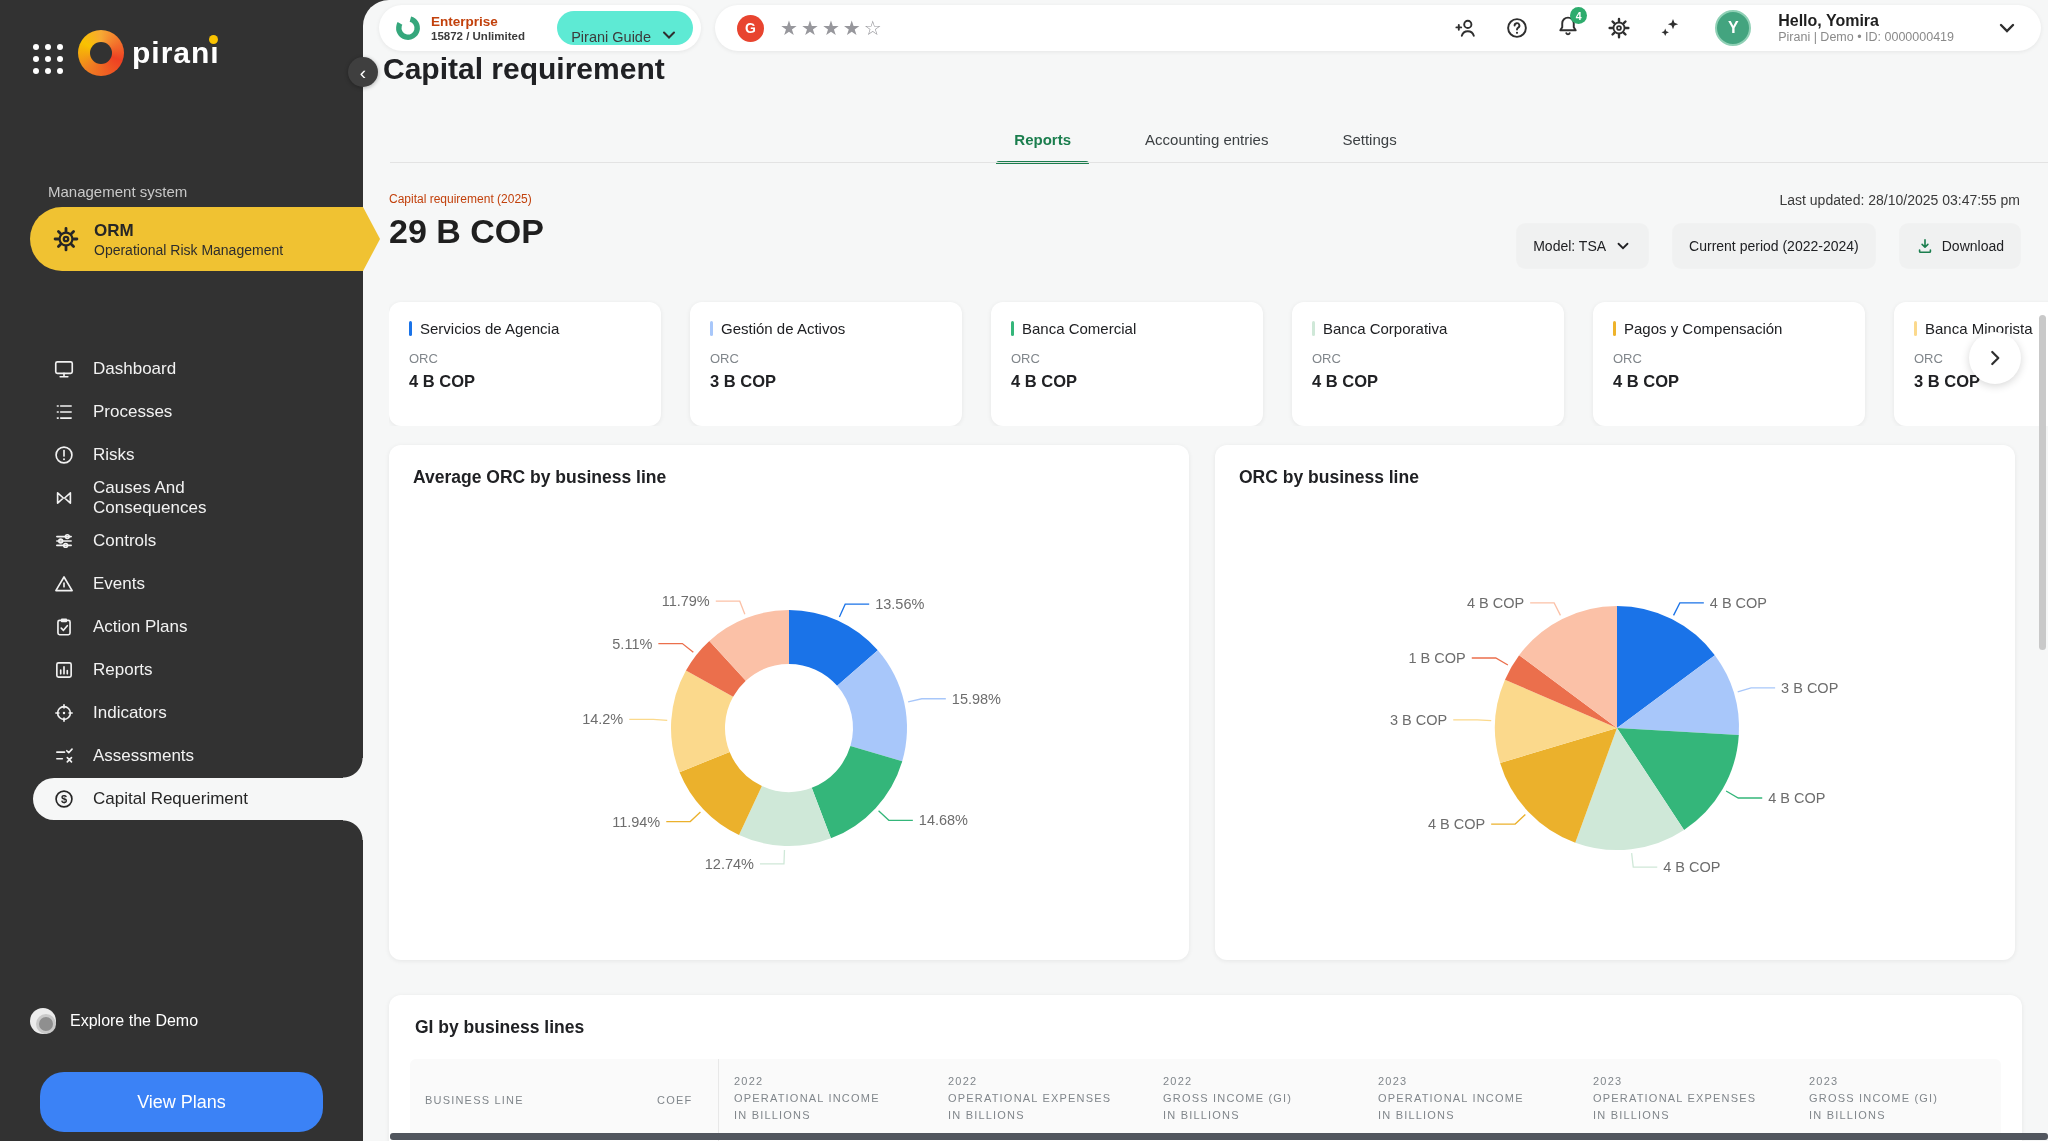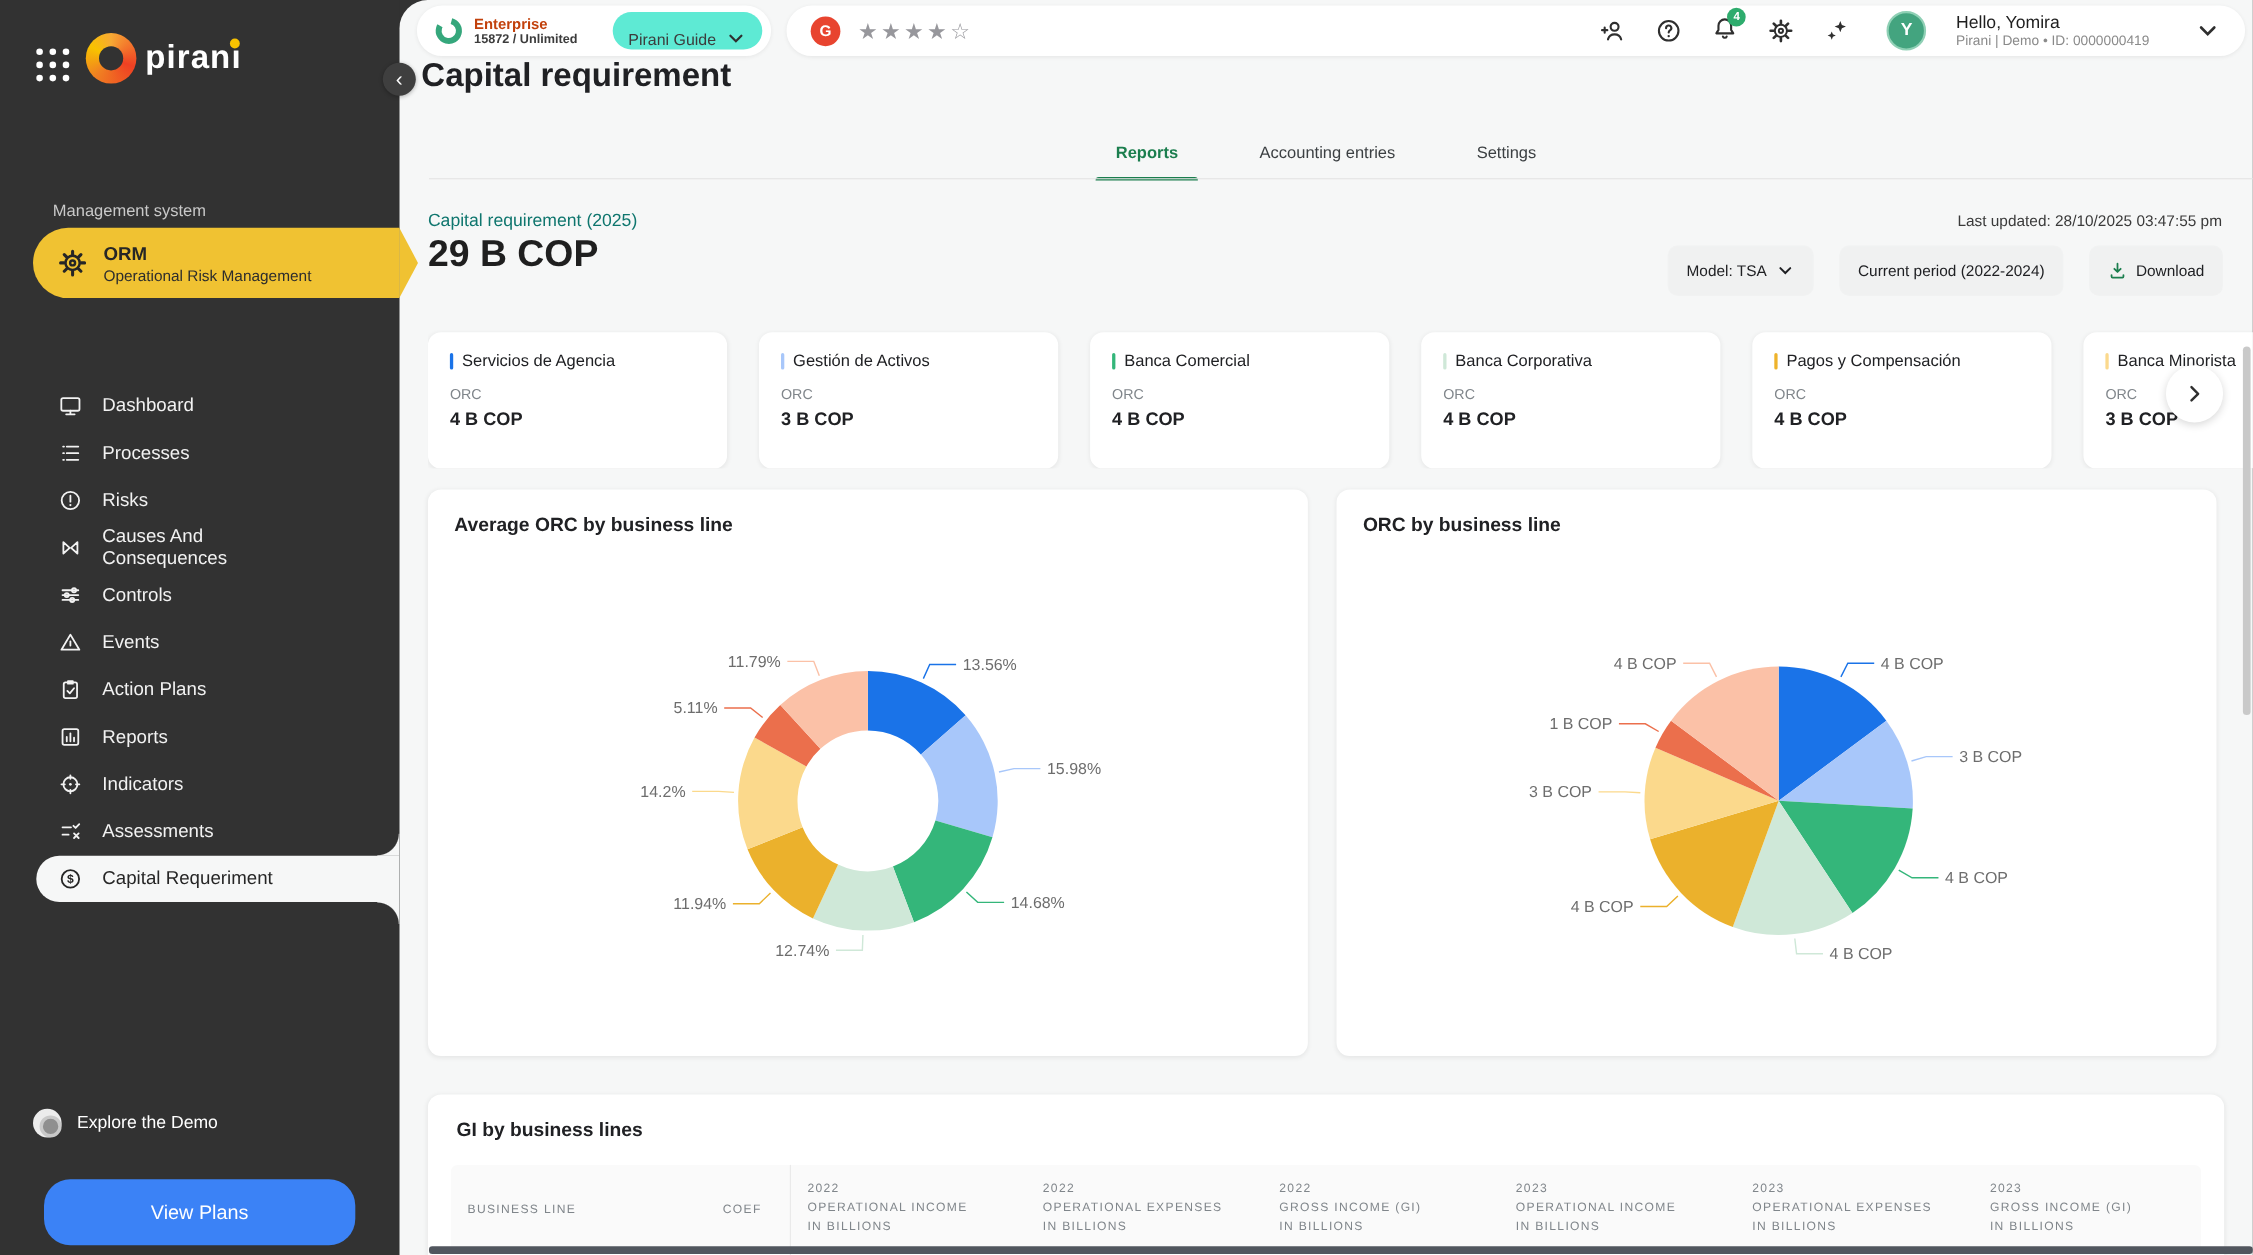--- a/index.html
+++ b/index.html
@@ -61,33 +61,33 @@
     font-size:14px; display:flex; align-items:center; justify-content:center; }
   .stars { font-size:20px; color:#97979c; letter-spacing:3px; margin-left:6px; }
   .tb-icons { margin-left:auto; display:flex; align-items:center; gap:27px; }
   .tb-icons svg { width:24px; height:24px; color:#2f2f2f; cursor:pointer; }
   .bell-wrap { position:relative; }
   .bell-badge { position:absolute; right:-7px; top:-7px; min-width:17px; height:17px; border-radius:9px;
     background:#2eac6d; color:#fff; font-size:10.5px; font-weight:700; display:flex; align-items:center;
     justify-content:center; padding:0 4px; }
   .avatar { width:36px; height:36px; border-radius:50%; background:#43a47f; border:2px solid #8fd0b5;
     color:#fff; font-weight:700; font-size:16px; display:flex; align-items:center; justify-content:center; margin-left:6px; }
-  .user-name { font-size:16px; font-weight:400; color:#1f1f1f; line-height:1.15; }
+  .user-name { font-size:16px; font-weight:700; color:#1f1f1f; line-height:1.15; }
   .user-meta { font-size:12.5px; color:#8a8a8a; }
   .chev { width:20px; height:20px; color:#2f2f2f; }
 
   .page-title { position:absolute; left:20px; top:52px; font-size:30px; font-weight:700; color:#202124; }
   .tabs { position:absolute; left:0; top:123px; width:100%; display:flex; justify-content:center; gap:50px; }
   .tab { font-size:15px; color:#3c4043; padding:8px 12px 16px; position:relative; cursor:pointer; }
   .tab.active { color:#1b7e4e; font-weight:700; }
   .tab.active::after { content:""; position:absolute; left:-6px; right:-6px; bottom:0; height:3px;
     background:#1b7e4e; border-radius:3px 3px 0 0; }
   .tabs-divider { position:absolute; left:27px; right:0; top:162px; height:1px; background:#e3e3e3; }
 
-  .summary-label { position:absolute; left:26px; top:192px; font-size:16px; color:#0f766e; }
+  .summary-label { position:absolute; left:26px; top:192px; font-size:12px; color:#c2410c; }
   .summary-value { position:absolute; left:26px; top:212px; font-size:34px; font-weight:700; color:#1f1f1f; }
   .last-updated { position:absolute; right:28px; top:192px; font-size:14px; color:#3a3a3a; }
   .controls { position:absolute; right:28px; top:224px; display:flex; gap:25px; }
   .ctrl { height:44px; background:#f0f1f1; border-radius:8px; display:flex; align-items:center; gap:8px;
     padding:0 16px; font-size:14px; color:#202124; cursor:pointer; box-shadow:0 0 0 1px rgba(0,0,0,.02); }
   .ctrl svg { width:18px; height:18px; }
 
   .cards-strip { position:absolute; left:26px; top:300px; right:0; height:126px; display:flex; gap:29px; overflow:hidden;align-items:flex-end; }
   .kpi-card { flex:none; width:272px; height:124px; background:#fff; border-radius:12px;
     box-shadow:0 1px 5px rgba(0,0,0,.07); padding:18px 20px; }

